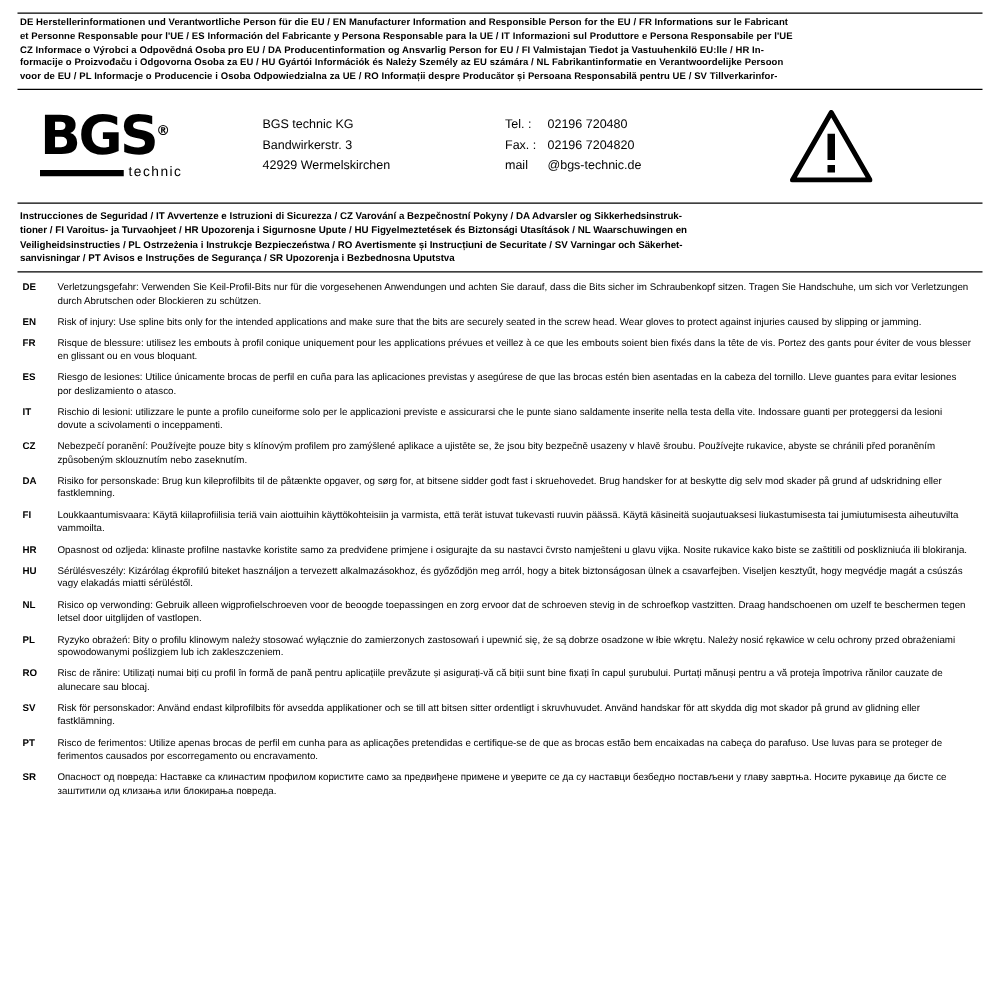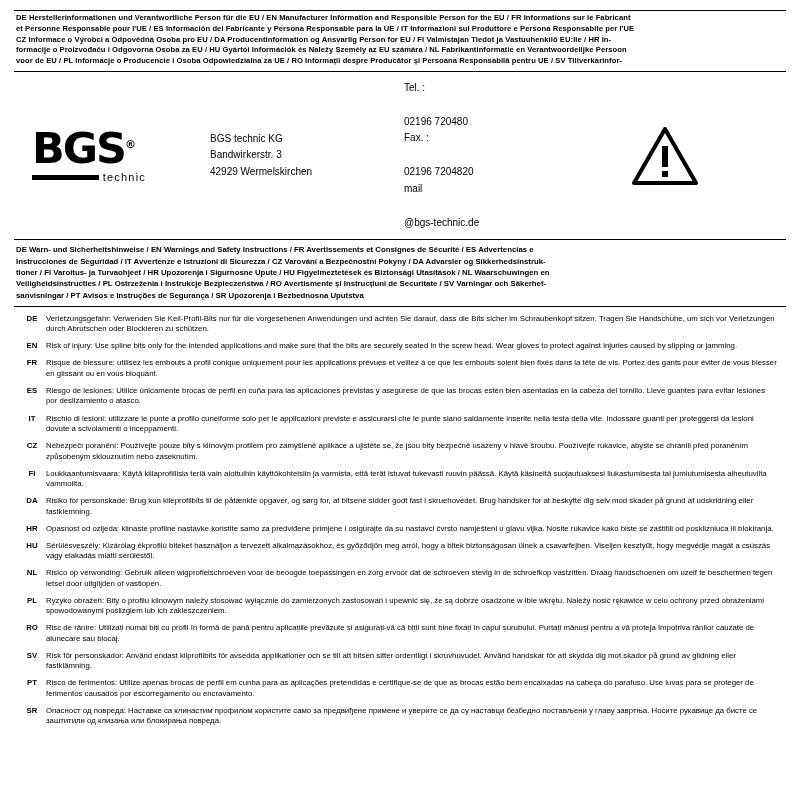--- a/index.html
+++ b/index.html
@@ -78,21 +78,21 @@
     flex: 0 0 150px;
     font-size: 10px;
     line-height: 1.65;
     padding-left: 20px;
   }
   .contact {
     flex: 0 0 170px;
     font-size: 10px;
     line-height: 1.65;
   }
-  .contact-row { display: flex; flex-direction: column; }
+  .contact-row { display: flex; }
   .contact-row .lbl { width: 34px; flex: 0 0 34px; }
   .web {
     flex: 1 1 auto;
     text-align: center;
     font-family: "DejaVu Sans", sans-serif;
     font-weight: bold;
     font-size: 17.5px;
     letter-spacing: -0.3px;
   }
   .warn-tri {
@@ -119,21 +119,20 @@
     display: flex;
     margin-bottom: 6.5px;
   }
   .inst-code {
     flex: 0 0 30px;
     font-size: 7.8px;
     font-weight: bold;
     line-height: 1.35;
     padding-left: 2px;
     box-sizing: border-box;
-    text-align: center;
   }
   .inst-text {
     flex: 1 1 auto;
     font-size: 7.8px;
     line-height: 1.35;
     text-align: left;
     padding-right: 6px;
   }
 </style>
 </head>
@@ -193,21 +192,20 @@
         <rect x="30" y="19" width="6" height="21" fill="#000"></rect>
         <rect x="30" y="44" width="6" height="6" fill="#000"></rect>
       </svg>
     </div>
 
   </div>
 
   <hr class="rule">
 
   <div class="safety-head">
-    <div>DE Warn- und Sicherheitshinweise  /  EN Warnings and Safety Instructions  /  FR Avertissements et Consignes de Sécurité  /  ES Advertencias e</div>
     <div>Instrucciones de Seguridad  /  IT Avvertenze e Istruzioni di Sicurezza  /  CZ Varování a Bezpečnostní Pokyny  /  DA Advarsler og Sikkerhedsinstruk-</div>
     <div>tioner  /  FI Varoitus- ja Turvaohjeet  /  HR Upozorenja i Sigurnosne Upute  /  HU Figyelmeztetések és Biztonsági Utasítások  /  NL Waarschuwingen en</div>
     <div>Veiligheidsinstructies  /  PL Ostrzeżenia i Instrukcje Bezpieczeństwa  /  RO Avertismente și Instrucțiuni de Securitate  /  SV Varningar och Säkerhet-</div>
     <div>sanvisningar  /  PT Avisos e Instruções de Segurança  /  SR Upozorenja i Bezbednosna Uputstva</div>
   </div>
 
   <hr class="rule">
 
   <div class="instructions">
 
@@ -235,30 +233,30 @@
       <div class="inst-code">IT</div>
       <div class="inst-text">Rischio di lesioni: utilizzare le punte a profilo cuneiforme solo per le applicazioni previste e assicurarsi che le punte siano saldamente inserite nella testa della vite. Indossare guanti per proteggersi da lesioni dovute a scivolamenti o inceppamenti.</div>
     </div>
 
     <div class="inst-row">
       <div class="inst-code">CZ</div>
       <div class="inst-text">Nebezpečí poranění: Používejte pouze bity s klínovým profilem pro zamýšlené aplikace a ujistěte se, že jsou bity bezpečně usazeny v hlavě šroubu. Používejte rukavice, abyste se chránili před poraněním způsobeným sklouznutím nebo zaseknutím.</div>
     </div>
 
     <div class="inst-row">
+      <div class="inst-code">DA</div>
+      <div class="inst-text">Risiko for personskade: Brug kun kileprofilbits til de påtænkte opgaver, og sørg for, at bitsene sidder godt fast i skruehovedet. Brug handsker for at beskytte dig selv mod skader på grund af udskridning eller fastklemning.</div>
+    </div>
+
+    <div class="inst-row">
       <div class="inst-code">FI</div>
       <div class="inst-text">Loukkaantumisvaara: Käytä kiilaprofiilisia teriä vain aiottuihin käyttökohteisiin ja varmista, että terät istuvat tukevasti ruuvin päässä. Käytä käsineitä suojautuaksesi liukastumisesta tai jumiutumisesta aiheutuvilta vammoilta.</div>
     </div>
 
     <div class="inst-row">
-      <div class="inst-code">DA</div>
-      <div class="inst-text">Risiko for personskade: Brug kun kileprofilbits til de påtænkte opgaver, og sørg for, at bitsene sidder godt fast i skruehovedet. Brug handsker for at beskytte dig selv mod skader på grund af udskridning eller fastklemning.</div>
-    </div>
-
-    <div class="inst-row">
       <div class="inst-code">HR</div>
       <div class="inst-text">Opasnost od ozljeda: klinaste profilne nastavke koristite samo za predviđene primjene i osigurajte da su nastavci čvrsto namješteni u glavu vijka. Nosite rukavice kako biste se zaštitili od posklizniuća ili blokiranja.</div>
     </div>
 
     <div class="inst-row">
       <div class="inst-code">HU</div>
       <div class="inst-text">Sérülésveszély: Kizárólag ékprofilú biteket használjon a tervezett alkalmazásokhoz, és győződjön meg arról, hogy a bitek biztonságosan ülnek a csavarfejben. Viseljen kesztyűt, hogy megvédje magát a csúszás vagy elakadás miatti sérüléstől.</div>
     </div>
 
     <div class="inst-row">

